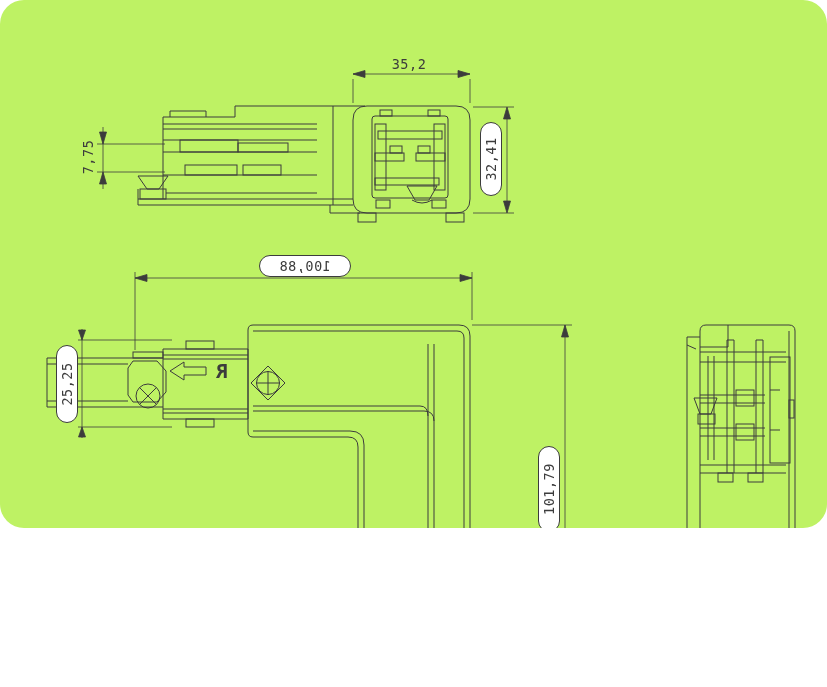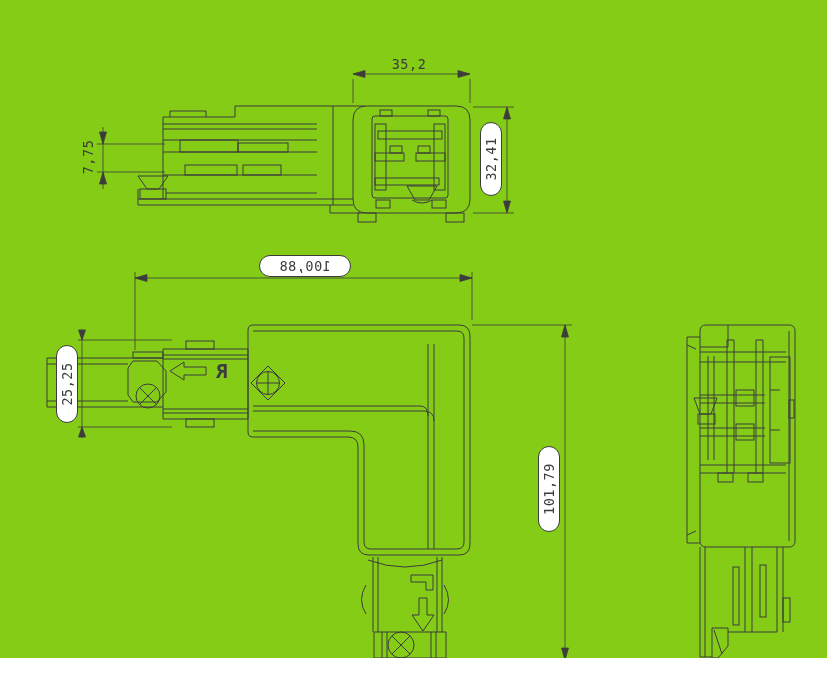--- a/index.html
+++ b/index.html
@@ -1,21 +1,22 @@
 <!DOCTYPE html>
 <html><head>
 <meta charset="utf-8">
 <style>
   html,body{margin:0;padding:0;background:#ffffff;}
   .canvas{
     position:relative;
-    width:827px;height:658px;
-    background:#84cc16;
+    width:827px;height:528px;
+    background:#bef264;
     font-family:"DejaVu Sans Mono", monospace;
     overflow:hidden;
+    border-radius:24px;
   }
   .canvas svg{position:absolute;left:0;top:0;}
   .lbl{
     position:absolute;
     font:13.5px "DejaVu Sans Mono", monospace;
     color:#3c3c3c;
     letter-spacing:.5px;
     white-space:nowrap;
     display:flex;align-items:center;justify-content:center;
   }

